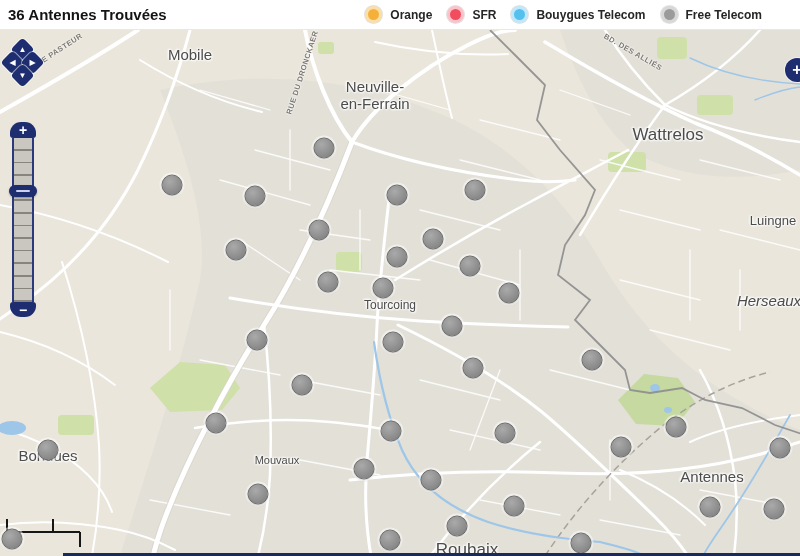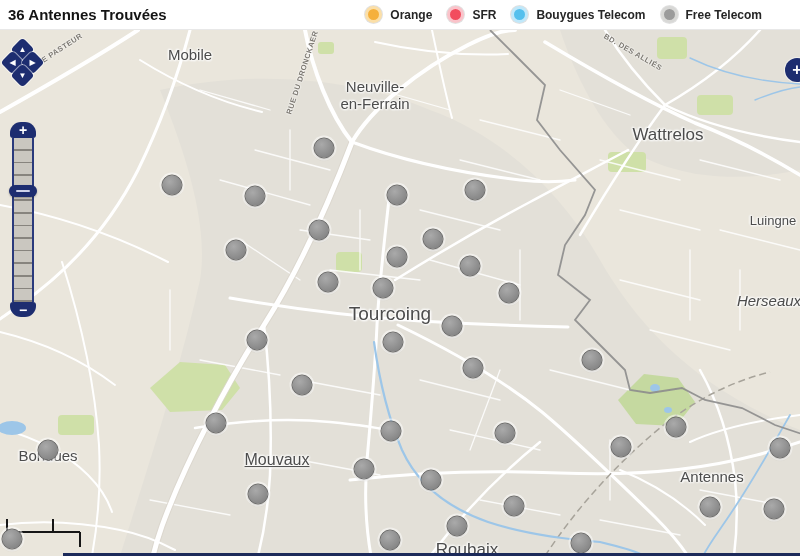--- a/index.html
+++ b/index.html
@@ -219,27 +219,27 @@
         </div>
         <div class="town" style="left: 668px; top: 105px; font-size: 17px;">
           <div>Wattrelos</div>
         </div>
         <div class="town" style="left: 773px; top: 143px; font-size: 13px; margin-top: 48px;">
           <div>Luingne</div>
         </div>
         <div class="town" style="left: 769px; top: 271px; font-size: 15px; font-style: italic;">
           <div>Herseaux</div>
         </div>
-        <div class="town" style="left: 390px; top: 284px; font-size: 19px;">
+        <div class="town" style="left: 390px; top: 276px; font-size: 12px;">
           <div>Tourcoing</div>
         </div>
         <div class="town" style="left: 48px; top: 426px; font-size: 15px;">
           <div>Bondues</div>
         </div>
-        <div class="town" style="left: 277px; top: 430px; font-size: 16px; text-decoration: underline;">
+        <div class="town" style="left: 277px; top: 430px; font-size: 11px;">
           <div>Mouvaux</div>
         </div>
         <div class="town" style="left: 712px; top: 447px; font-size: 15px;">
           <div>Antennes</div>
         </div>
         <div class="town" style="left: 467px; top: 520px; font-size: 17px;">
           <div>Roubaix</div>
         </div>
       </div>
     <div>

